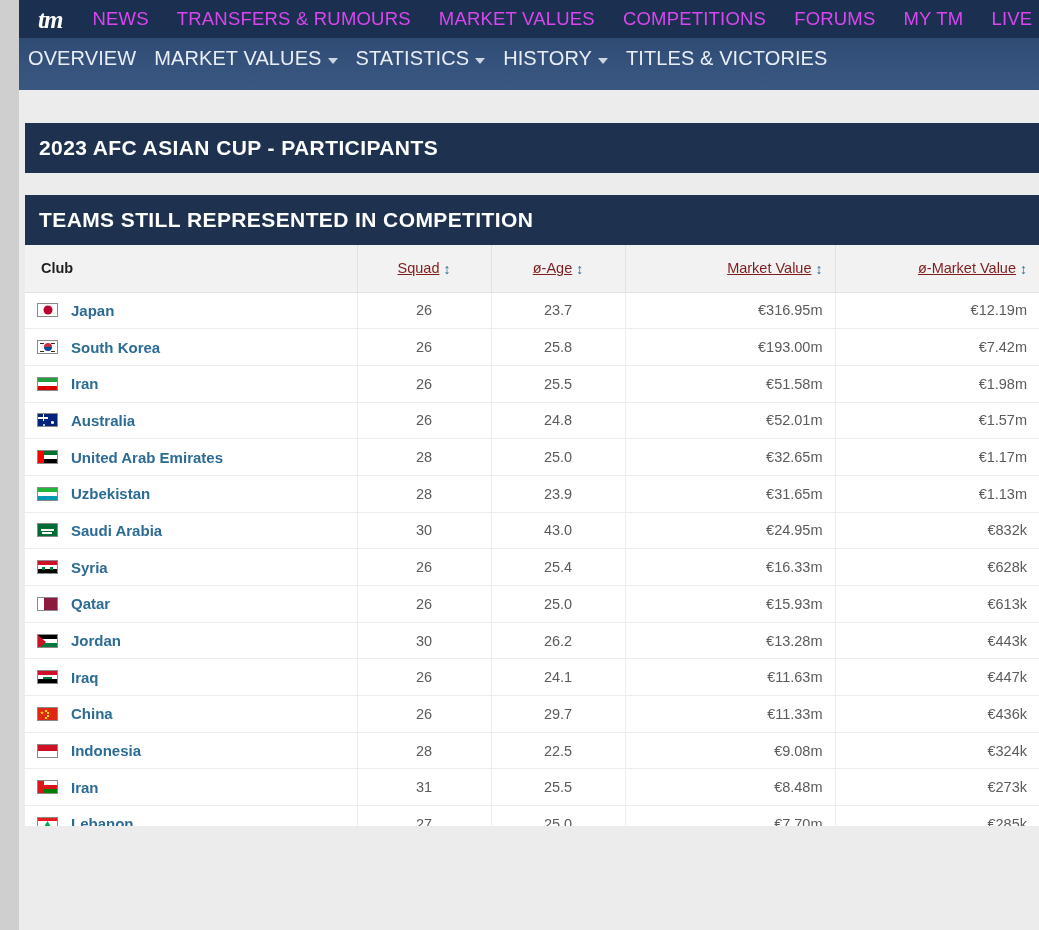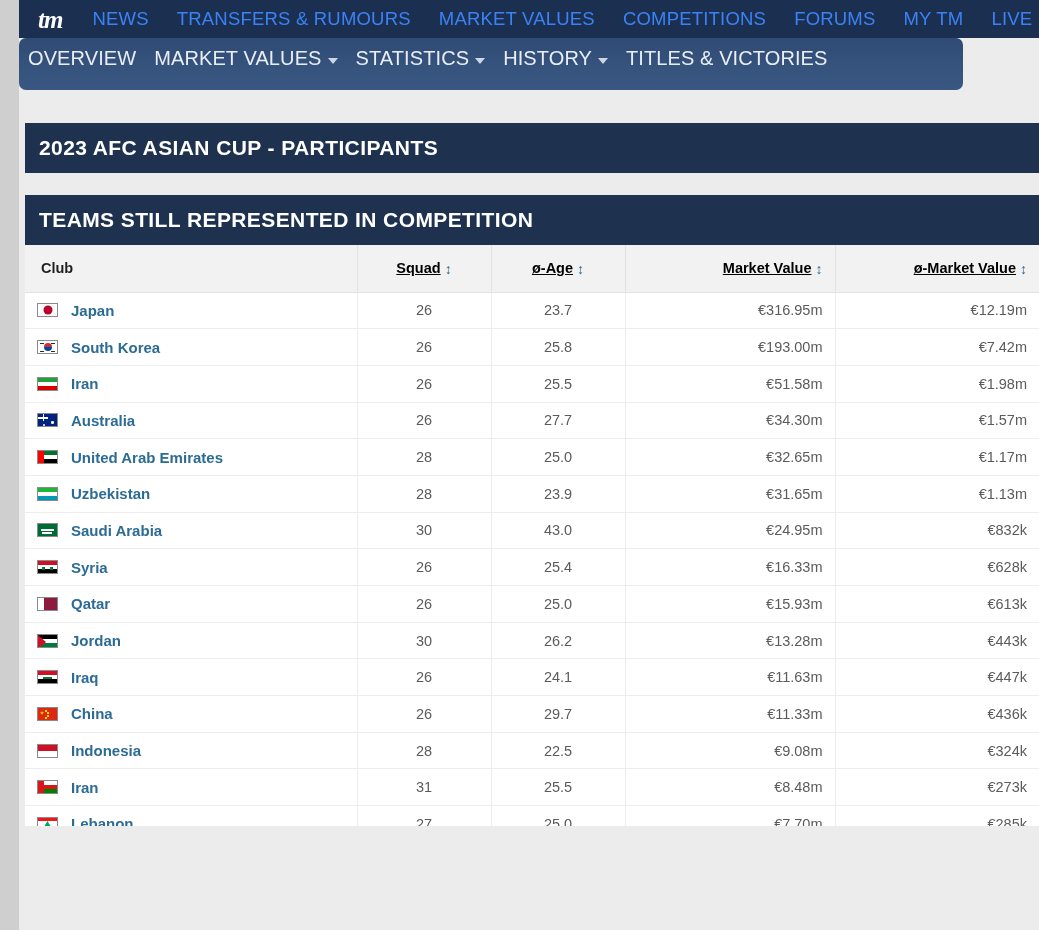--- a/index.html
+++ b/index.html
@@ -48,43 +48,42 @@
     font-family: "Liberation Serif", serif;
     font-style: italic;
     font-weight: bold;
     font-size: 25px;
     color: #ffffff;
     letter-spacing: -1px;
     padding: 0 16px 0 19px;
     line-height: 1;
   }
   .topnav a {
-    color: #3b82f6;
+    color: #d946ef;
     font-size: 18.5px;
     font-weight: 400;
     text-decoration: none;
     padding: 0 14px;
     letter-spacing: .2px;
     font-stretch: condensed;
   }
 
   
   .subnav {
     position: absolute;
     left: 19px;
     top: 38px;
-    width: 944px;
+    width: 1020px;
     height: 52px;
     background: linear-gradient(180deg, #2f4b74 0%, #36537d 55%, #3a5781 100%);
     display: flex;
     align-items: flex-start;
     white-space: nowrap;
     overflow: hidden;
     padding-top: 9px;
-    border-radius: 7px;
   }
   .subnav .sub-item {
     color: #e9eef5;
     font-size: 20px;
     text-decoration: none;
     padding: 0 9px;
     display: inline-flex;
     align-items: center;
     gap: 6px;
     letter-spacing: .1px;
@@ -137,23 +136,23 @@
     border-bottom: 1px solid #e2e2e2;
     vertical-align: middle;
     padding: 0 12px;
   }
   table.data thead th.club-head { text-align: left; padding-left: 16px; }
   table.data thead th.num-head  { text-align: center; }
   table.data thead th.val-head  { text-align: right; }
   table.data thead th:last-child { border-right: none; }
 
   th a.sort {
-    color: #000000;
+    color: #7f1d1d;
     text-decoration: underline;
-    font-weight: bold;
+    font-weight: normal;
     font-size: 14.5px;
     white-space: nowrap;
   }
   .sort-arrows {
     display: inline-block;
     color: #2c6b94;
     font-size: 14px;
     margin-left: 4px;
     text-decoration: none;
     position: relative;
@@ -338,22 +337,22 @@
                     <span style="left:0;top:0;width:10px;height:7px;background:#00247d"></span>
                     <span style="left:0;top:3px;width:10px;height:1.4px;background:#fff"></span>
                     <span style="left:4.5px;top:0;width:1.4px;height:7px;background:#fff"></span>
                     <span style="left:13px;top:7px;width:2.5px;height:2.5px;border-radius:50%;background:#fff"></span>
                     <span style="left:5px;top:9.5px;width:2px;height:2px;border-radius:50%;background:#fff"></span>
                   </span>
                   <a href="#" class="club-name">Australia</a>
                 </div>
               </td>
               <td class="num-cell">26</td>
-              <td class="num-cell">27.7</td>
-              <td class="val-cell">€34.30m</td>
+              <td class="num-cell">24.8</td>
+              <td class="val-cell">€52.01m</td>
               <td class="val-cell">€1.57m</td>
             </tr>
             <tr>
               <td class="club-cell">
                 <div class="club-inner">
                   <span class="flag">
                     <span style="left:0;top:0;width:5.5px;height:100%;background:#ff0000"></span>
                     <span style="left:5.5px;top:0;width:13.5px;height:33.34%;background:#00732f"></span>
                     <span style="left:5.5px;top:33.33%;width:13.5px;height:33.34%;background:#ffffff"></span>
                     <span style="left:5.5px;top:66.66%;width:13.5px;height:33.34%;background:#000000"></span>

